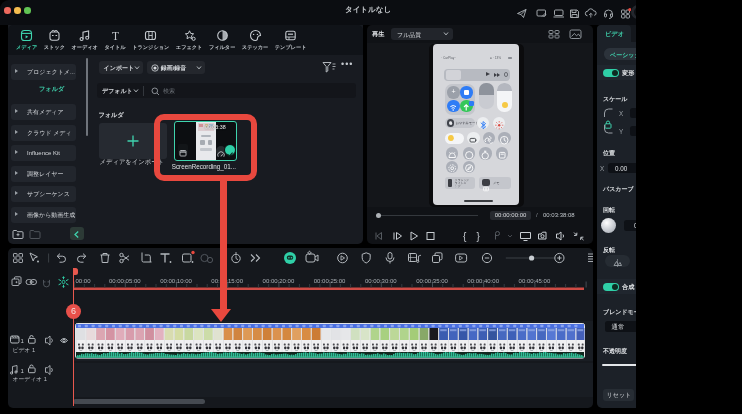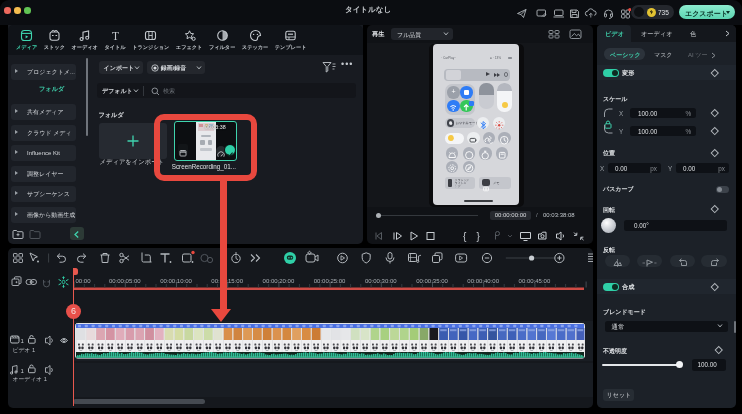--- a/index.html
+++ b/index.html
@@ -1,17 +1,17 @@
 <!DOCTYPE html>
 <html><head>
 <meta charset="utf-8">
 <style>
   html,body{margin:0;padding:0;background:#000;}
   *{box-sizing:border-box;}
-  #app{position:relative;width:742px;height:414px;background:#000;overflow:hidden;
+  #app{position:relative;width:636px;height:414px;background:#000;overflow:hidden;
        font-family:"Liberation Sans",sans-serif;color:#cdd1d5;}
   .abs{position:absolute;}
   .panel{position:absolute;border-radius:5px;}
   .txt{position:absolute;white-space:nowrap;}
 </style>
 </head>
 <body>
 <div id="app">
 
 <div class="abs" id="titlebar" style="left:0;top:0;width:742px;height:25px;background:#0b0d11;border-radius:9px 9px 0 0;">

